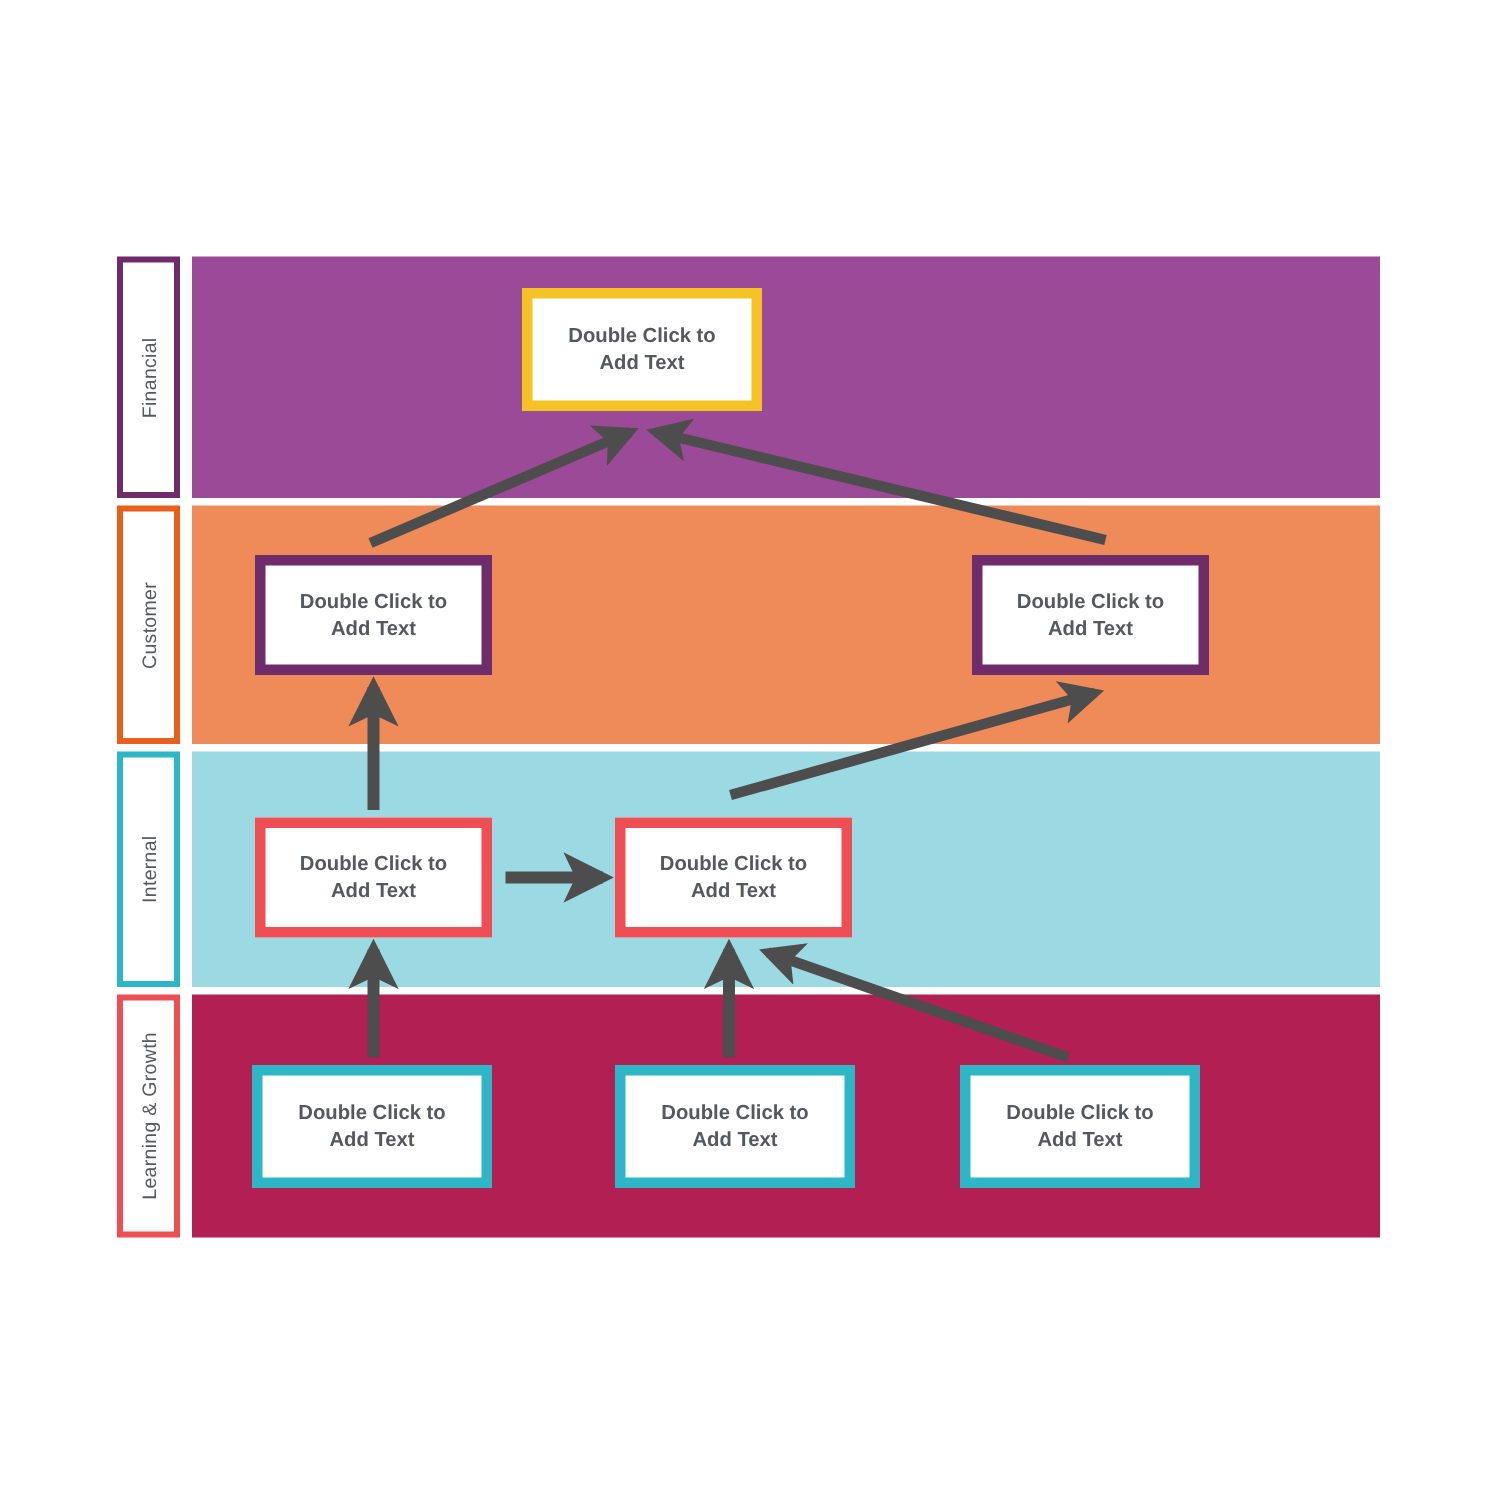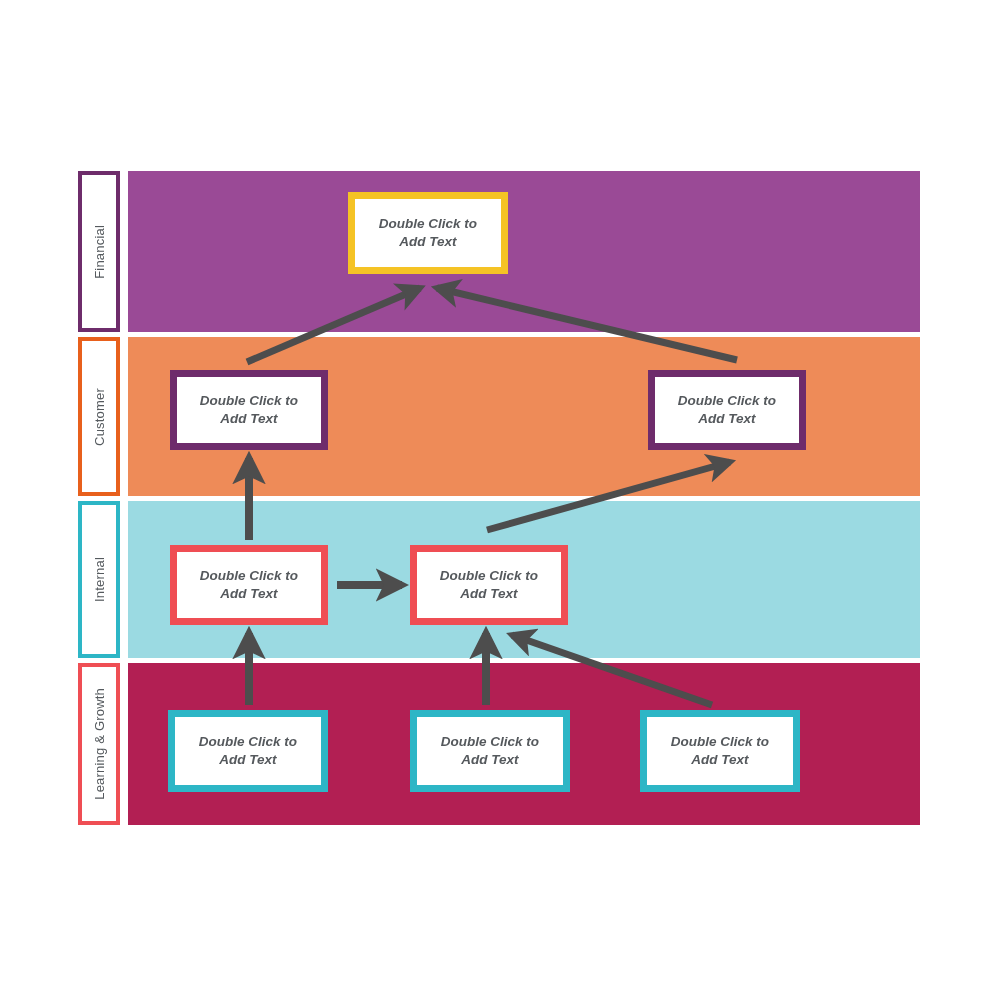--- a/index.html
+++ b/index.html
@@ -69,21 +69,20 @@
     justify-content: center;
     text-align: center;
     z-index: 5;
   }
   .node .node-text {
     font-size: 13.5px;
     line-height: 1.35;
     color: #55595d;
     font-weight: bold;
     pointer-events: none;
-    font-style: italic;
   }
 
   .node-objective  { left: 348px; top: 192px; width: 160px; height: 82px; border-color: #F5C325; }
   .node-cust-left  { left: 170px; top: 370px; width: 158px; height: 80px; border-color: #6E2C6B; }
   .node-cust-right { left: 648px; top: 370px; width: 158px; height: 80px; border-color: #6E2C6B; }
   .node-int-left   { left: 170px; top: 545px; width: 158px; height: 80px; border-color: #EF4E54; }
   .node-int-right  { left: 410px; top: 545px; width: 158px; height: 80px; border-color: #EF4E54; }
   .node-lg-1       { left: 168px; top: 710px; width: 160px; height: 82px; border-color: #2DB6C6; }
   .node-lg-2       { left: 410px; top: 710px; width: 160px; height: 82px; border-color: #2DB6C6; }
   .node-lg-3       { left: 640px; top: 710px; width: 160px; height: 82px; border-color: #2DB6C6; }

